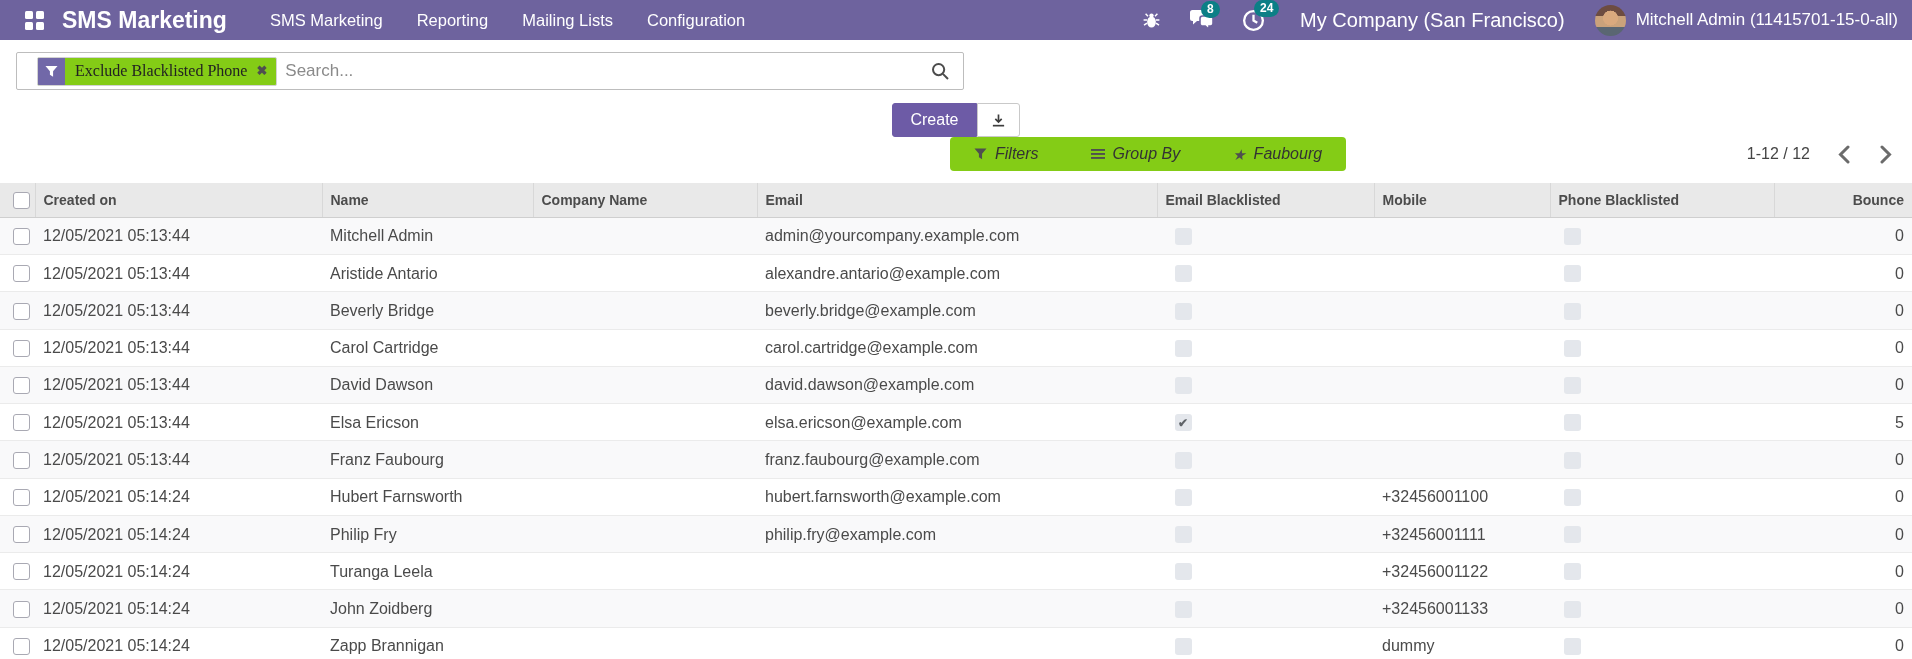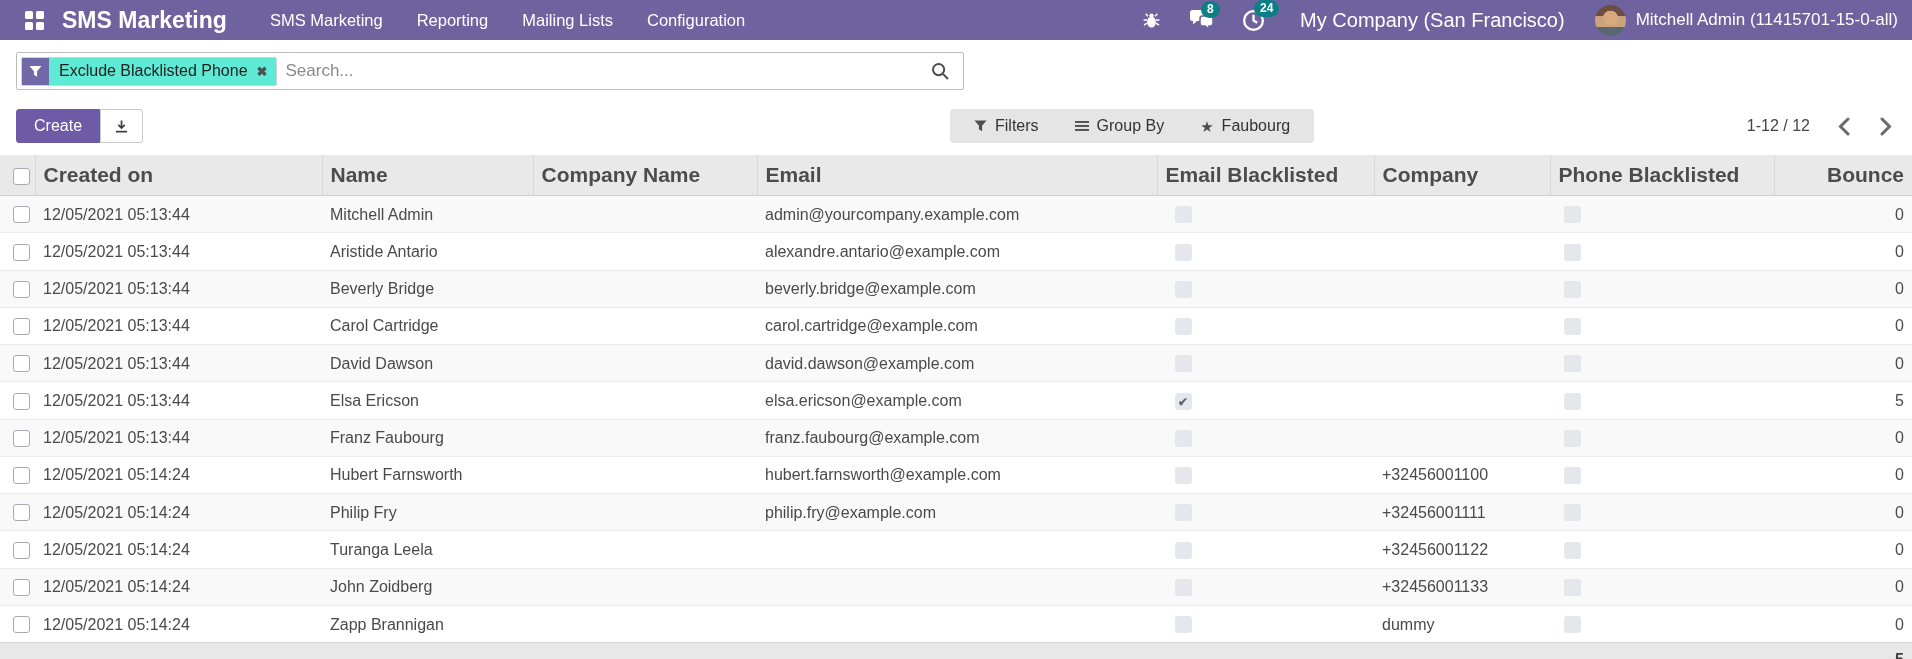--- a/index.html
+++ b/index.html
@@ -42,53 +42,53 @@
   .username{font-size:17px;margin-left:10px;white-space:nowrap;}
 
   
   .cp{padding:12px 16px 4px;}
   .cp-row1{display:flex;justify-content:space-between;align-items:flex-start;}
   .page-title{font-size:25px;font-weight:400;color:#25252d;margin-top:4px;}
   .searchbox{
     width:948px;height:38px;border:1px solid #bdbdbd;border-radius:2px;background:#fff;
     display:flex;align-items:center;
   }
-  .facet{display:flex;align-items:stretch;height:29px;margin-left:4px;background:#5eead4;border:1px solid #d2d2d2;border-radius:2px;}
+  .facet{display:flex;align-items:stretch;height:29px;margin-left:20px;background:#84cc16;border:1px solid #d2d2d2;border-radius:2px;font-family:Liberation Serif, serif;}
   .facet-icon{width:27px;background:var(--facet-icon);display:flex;align-items:center;justify-content:center;border-radius:1px 0 0 1px;}
   .facet-label{display:flex;align-items:center;padding:0 9px 0 10px;font-size:16px;color:#222;white-space:nowrap;}
   .facet-x{display:flex;align-items:center;padding:0 9px 0 0;color:#4f4f4f;font-size:13px;font-weight:bold;cursor:pointer;}
   .searchbox input{flex:1;min-width:40px;border:none;outline:none;font-size:17px;color:#b91c1c;padding:0 8px;font-family:"Liberation Sans",sans-serif;background:transparent;}
   .searchbox input::placeholder{color:#8a8a8a;}
   .search-mag{margin:0 13px 0 4px;display:flex;cursor:pointer;}
 
-  .cp-row2{display:flex;align-items:center;margin-top:19px;}
+  .cp-row2{display:flex;align-items:center;margin-top:13px;flex-direction:column;}
   .btn-group{display:flex;}
   .btn-create{
     background:var(--primary);border:1px solid var(--primary);color:#fff;font-size:16px;
     padding:7px 17px;border-radius:3px 0 0 3px;cursor:pointer;font-family:inherit;
   }
   .btn-export{
     background:#fff;border:1px solid #c9c9c9;border-radius:0 3px 3px 0;
     padding:7px 13px;cursor:pointer;display:flex;align-items:center;
   }
   .right-zone{margin-left:auto;width:948px;display:flex;align-items:center;}
-  .search-btns{display:flex;gap:36px;background:#e5e5e5;border-radius:4px;padding:8px 24px;margin-left:2px;}
+  .search-btns{display:flex;gap:52px;background:#84cc16;border-radius:4px;padding:8px 24px;margin-left:2px;font-style:italic;}
   .sb-item{display:flex;align-items:center;gap:8px;font-size:16px;color:#333;cursor:pointer;white-space:nowrap;}
   .star-glyph{font-size:15px;color:#4f4f4f;line-height:1;}
   .pager{margin-left:auto;display:flex;align-items:center;padding-right:4px;justify-content:space-between;}
   .pager-range{font-size:16px;color:#454545;margin-right:28px;}
   .pager-btn{cursor:pointer;display:flex;align-items:center;}
   .pager-btn + .pager-btn{margin-left:30px;}
 
   
   .list-wrap{margin-top:8px;}
   table{width:1912px;table-layout:fixed;border-collapse:collapse;}
   thead th{
     background:#e9e9e9;border-bottom:1px solid #cfcfcf;border-left:1px solid #d8d8d8;
-    font-size:21px;font-weight:bold;color:#4c4c4c;text-align:left;
+    font-size:14px;font-weight:bold;color:#4c4c4c;text-align:left;
     padding:8px 8px;height:34px;white-space:nowrap;overflow:hidden;cursor:pointer;
   }
   thead th:first-child{border-left:none;cursor:default;}
   tbody td{
     font-size:16px;color:#4a4a4a;padding:9px 8px;line-height:17px;
     border-top:1px solid #ebebeb;white-space:nowrap;overflow:hidden;cursor:pointer;
   }
   tbody tr:first-child td{border-top:none;}
   tbody tr:nth-child(odd){background:#f9f9fa;}
   tbody tr:nth-child(even){background:#fff;}
@@ -247,21 +247,21 @@
         <col style="width:138px">
     </colgroup>
     <thead>
         <tr id="list-head-row">
           <th class="sel-cell"><span class="cb sel"></span></th>
           <th>Created on</th>
           <th>Name</th>
           <th>Company Name</th>
           <th>Email</th>
           <th>Email Blacklisted</th>
-          <th>Company</th>
+          <th>Mobile</th>
           <th>Phone Blacklisted</th>
           <th class="num">Bounce</th>
         </tr>
       </thead>
     <tbody id="list-body">
         <tr>
           <td class="sel-cell"><span class="cb sel"></span></td>
           <td>12/05/2021 05:13:44</td>
           <td>Mitchell Admin</td>
           <td></td>

